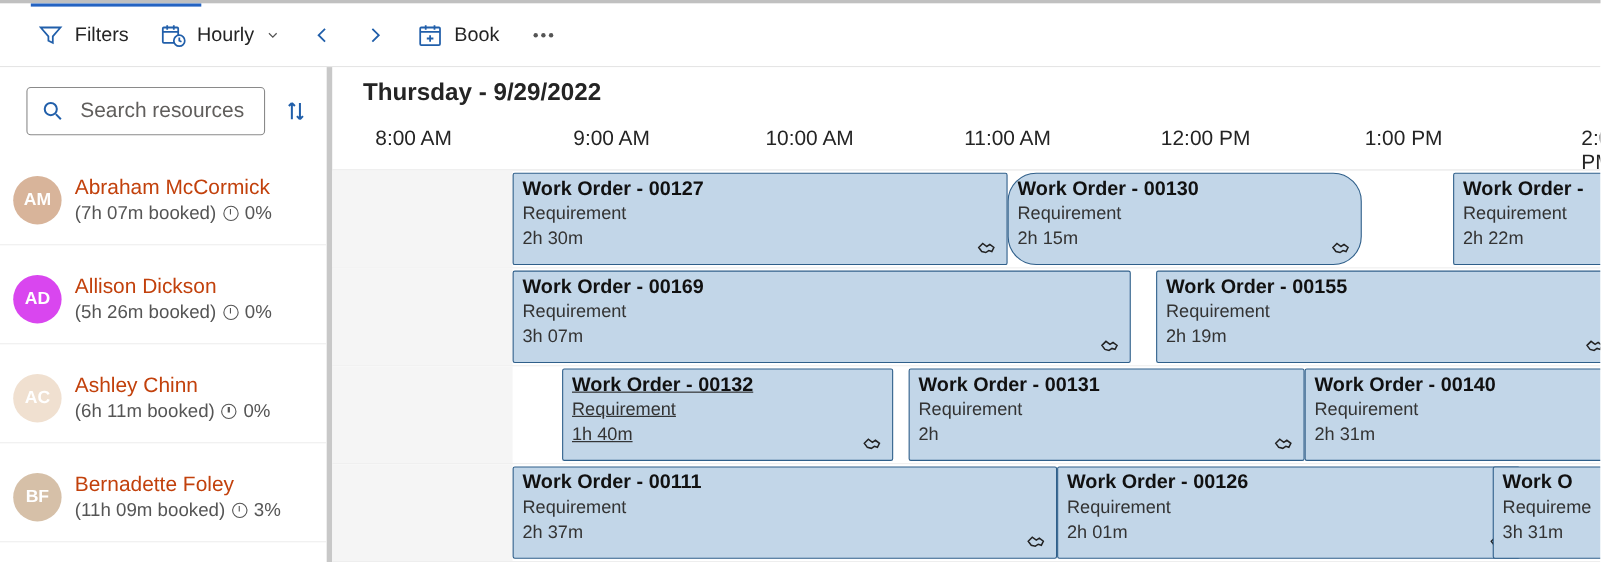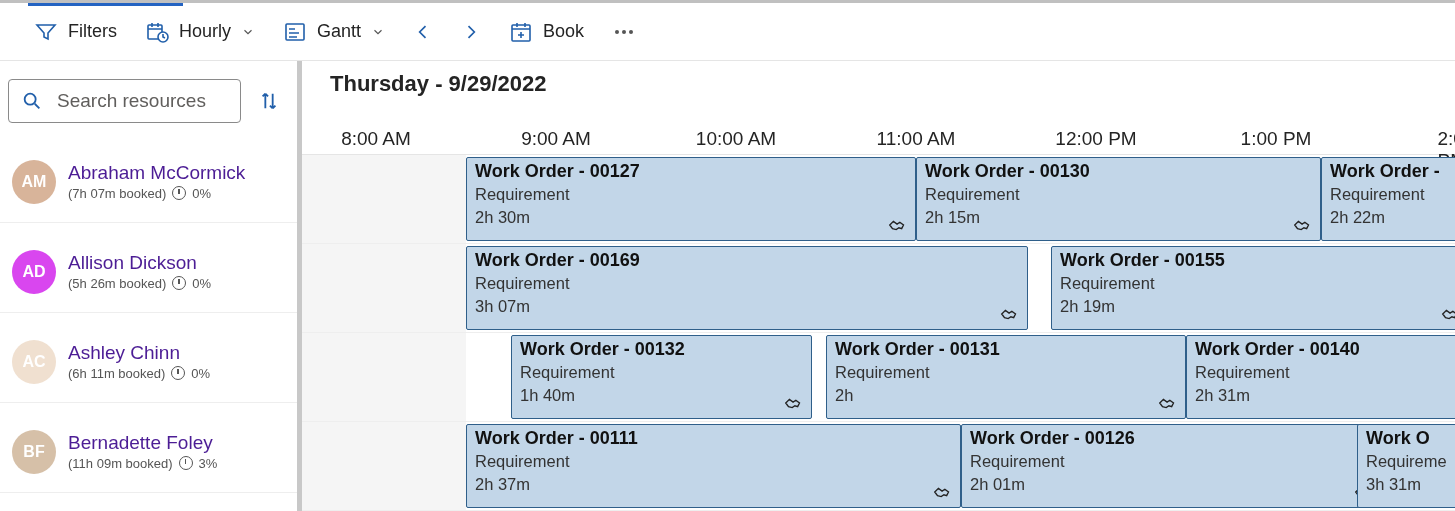--- a/index.html
+++ b/index.html
@@ -8,37 +8,37 @@
 
   
   .toolbar { height: 58px; display: flex; align-items: center; gap: 0; border-bottom: 1px solid #e5e5e5; padding-left: 20px; }
   .tb-item { display: inline-flex; align-items: center; height: 58px; padding: 0 14px; font-size: 18px; color: #242424; cursor: pointer; gap: 10px; }
   .tb-item svg { flex: none; }
   .blue-bar { position: absolute; top: 0; left: 28px; width: 155px; height: 3px; background: #2463c2; }
 
   
   .body { display: flex; height: calc(511px - 61px); }
   .left-pane { width: 302px; border-right: 5px solid #c8c8c8; display: flex; flex-direction: column; }
-  .search-row { display: flex; align-items: center; gap: 14px; padding: 18px 14px 10px 8px; justify-content: flex-end; }
+  .search-row { display: flex; align-items: center; gap: 14px; padding: 18px 14px 10px 24px; justify-content: flex-end; }
   .search-box { flex: 1; height: 44px; border: 1px solid #8a8a8a; border-radius: 4px; display: flex; align-items: center; padding: 0 12px; gap: 14px; color: #605e5c; font-size: 19px; }
   .sort-btn { width: 28px; height: 28px; display: flex; align-items: center; justify-content: center; cursor: pointer; }
 
   .resource-row { display: flex; align-items: center; gap: 12px; padding: 8px 10px 0 12px; border-bottom: 1px solid #eee; min-height: 90px; }
   .avatar { width: 44px; height: 44px; border-radius: 50%; flex: none; background: #ccc; display: flex; align-items: center; justify-content: center; color: #fff; font-weight: 600; font-size: 16px; overflow: hidden; }
   .res-text { display: flex; flex-direction: column; gap: 2px; }
-  .res-name { font-size: 19px; color: #4c1d95; }
-  .res-sub  { font-size: 13px; color: #555; display: flex; gap: 6px; }
+  .res-name { font-size: 19px; color: #c2410c; }
+  .res-sub  { font-size: 17px; color: #555; display: flex; align-items: center; gap: 6px; }
   .clock { width: 14px; height: 14px; border: 1.5px solid #555; border-radius: 50%; position: relative; }
   .clock::after { content: ""; position: absolute; left: 5px; top: 2px; width: 1.5px; height: 5px; background: #555; }
 
   
   .right-pane { flex: 1; display: flex; flex-direction: column; position: relative; overflow: hidden; }
   .day-header { height: 48px; display: flex; align-items: center; padding-left: 28px; font-size: 22px; font-weight: 600; color: #242424; }
   .time-header { height: 48px; position: relative; border-bottom: 1px solid #e5e5e5; }
-  .time-header .tick { position: absolute; top: 20px; font-size: 19px; color: #242424; transform: translateX(-50%); }
+  .time-header .tick { position: absolute; top: 8px; font-size: 19px; color: #242424; transform: translateX(-50%); }
   .grid { position: relative; flex: 1; }
   .grid-row { position: relative; height: 89px; border-bottom: 1px solid #eee; width: 100%; }
   .grid-row .nonwork { position: absolute; left: 0; top: 0; bottom: 0; background: #f5f5f5; }
   .booking { position: absolute; top: 2px; bottom: 2px; background: #c2d6e8; border: 1px solid #2f5f8a; border-radius: 2px; padding: 1px 8px 0 8px; overflow: hidden; font-size: 16.5px; line-height: 1.35; cursor: pointer; }
   .booking .title { font-weight: 600; font-size: 18px; color: #111; white-space: nowrap; }
   .booking .req { color: #333; }
   .booking .dur { color: #333; }
   .booking .hs-icon { position: absolute; right: 6px; bottom: 4px; }
 
 </style>
@@ -54,30 +54,20 @@
     <span>Filters</span>
   </div>
   <div class="tb-item">
     <svg width="24" height="24" viewBox="0 0 24 24" fill="none" stroke="#215faa" stroke-width="1.6">
         <rect x="3" y="5" width="14" height="14" rx="1"></rect>
         <path d="M3 9h14M7 3v4M13 3v4"></path>
         <circle cx="18" cy="17" r="5" fill="#fff"></circle>
         <path d="M18 14v3l2 1"></path>
       </svg>
     <span>Hourly</span>
-    <svg width="14" height="14" viewBox="0 0 24 24" fill="none" stroke="#555" stroke-width="2">
-        <path d="M6 9l6 6 6-6"></path>
-      </svg>
-  </div>
-  <div class="tb-item">
-    <svg width="24" height="24" viewBox="0 0 24 24" fill="none" stroke="#215faa" stroke-width="1.6">
-        <rect x="3" y="4" width="18" height="16" rx="1"></rect>
-        <path d="M6 9h6M6 13h10M6 17h8"></path>
-      </svg>
-    <span>Gantt</span>
     <svg width="14" height="14" viewBox="0 0 24 24" fill="none" stroke="#555" stroke-width="2">
         <path d="M6 9l6 6 6-6"></path>
       </svg>
   </div>
   <div class="tb-item">
     <svg width="20" height="20" viewBox="0 0 24 24" fill="none" stroke="#215faa" stroke-width="2">
         <path d="M15 5l-7 7 7 7"></path>
       </svg>
   </div>
   <div class="tb-item">
@@ -165,21 +155,21 @@
         <div class="grid-row">
           <div class="nonwork" style="width: 164px;"></div>
           <div class="booking" style="left: 164px; width: 450px;">
       <div class="title">Work Order - 00127</div>
       <div class="req">Requirement</div>
       <div class="dur">2h 30m</div>
       <svg class="hs-icon" width="22" height="22" viewBox="0 0 24 24" fill="none" stroke="#222" stroke-width="1.5">
               <path d="M3 12l4-4 4 3 3-2 4 3-2 4-3-1-3 2-4-1z"></path>
             </svg>
           </div>
-          <div class="booking" style="left: 614px; width: 405px;">
+          <div class="booking" style="left: 614px; width: 322px; border-radius: 26px;">
       <div class="title">Work Order - 00130</div>
       <div class="req">Requirement</div>
       <div class="dur">2h 15m</div>
       <svg class="hs-icon" width="22" height="22" viewBox="0 0 24 24" fill="none" stroke="#222" stroke-width="1.5">
               <path d="M3 12l4-4 4 3 3-2 4 3-2 4-3-1-3 2-4-1z"></path>
             </svg>
           </div>
           <div class="booking" style="left: 1019px; width: 426.6px;">
       <div class="title">Work Order -</div>
       <div class="req">Requirement</div>
@@ -200,21 +190,21 @@
       <div class="title">Work Order - 00155</div>
       <div class="req">Requirement</div>
       <div class="dur">2h 19m</div>
       <svg class="hs-icon" width="22" height="22" viewBox="0 0 24 24" fill="none" stroke="#222" stroke-width="1.5">
               <path d="M3 12l4-4 4 3 3-2 4 3-2 4-3-1-3 2-4-1z"></path>
             </svg>
           </div>
         </div>
         <div class="grid-row">
           <div class="nonwork" style="width: 164px;"></div>
-          <div class="booking" style="left: 209px; width: 300.6px;">
+          <div class="booking" style="left: 209px; width: 300.6px; text-decoration: underline;">
       <div class="title">Work Order - 00132</div>
       <div class="req">Requirement</div>
       <div class="dur">1h 40m</div>
       <svg class="hs-icon" width="22" height="22" viewBox="0 0 24 24" fill="none" stroke="#222" stroke-width="1.5">
               <path d="M3 12l4-4 4 3 3-2 4 3-2 4-3-1-3 2-4-1z"></path>
             </svg>
           </div>
           <div class="booking" style="left: 524px; width: 360px;">
       <div class="title">Work Order - 00131</div>
       <div class="req">Requirement</div>

